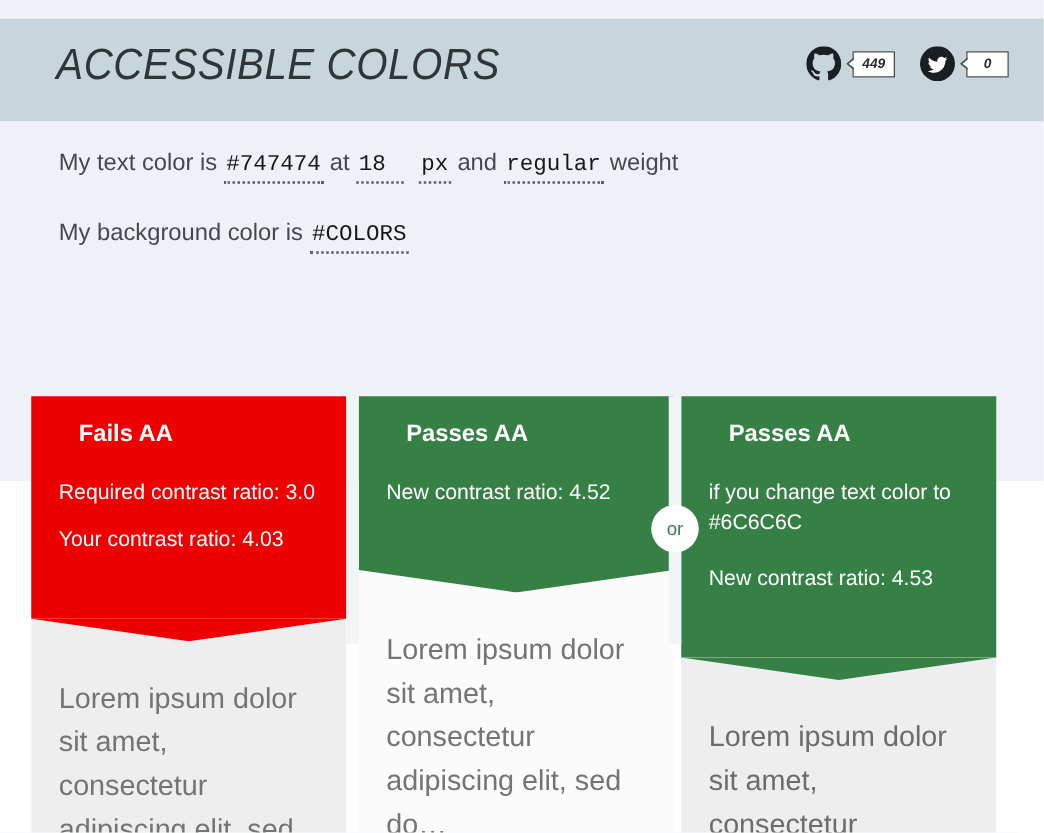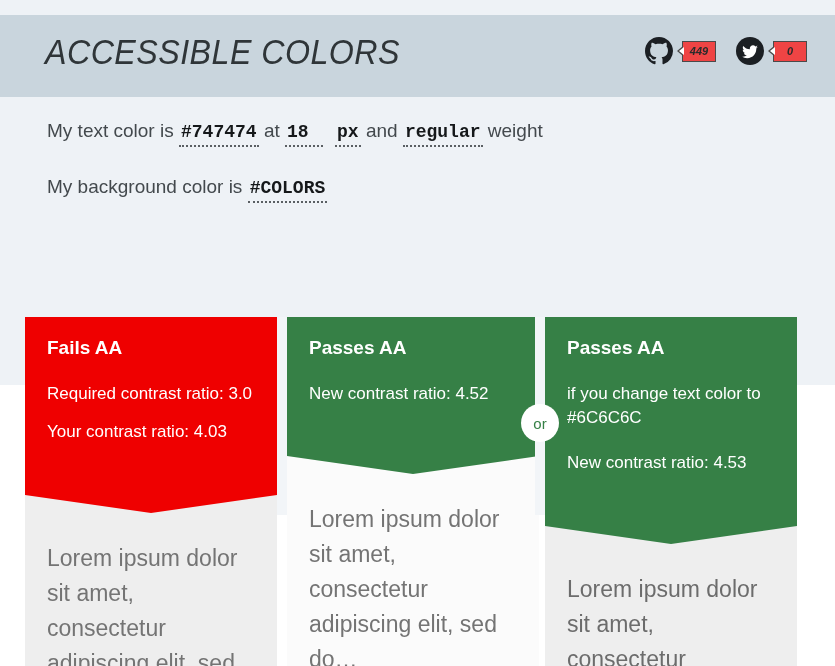--- a/index.html
+++ b/index.html
@@ -65,21 +65,21 @@
   .social-icon {
     width: 28px; height: 28px;
     display: block;
   }
   .count-bubble {
     position: relative;
     margin-left: 9px;
     min-width: 34px;
     height: 21px;
     border: 1px solid #4a4a4a;
-    background: #ef4444;
+    background: #ffffff;
     color: #2b2b2b;
     font-size: 11px;
     font-weight: 700;
     font-family: "Liberation Sans", sans-serif;
     display: flex;
     align-items: center;
     justify-content: center;
     padding: 0 5px;
   }
   .count-bubble::before {
@@ -112,21 +112,21 @@
   .sentence {
     font-size: 19px;
     color: #43494d;
     line-height: 1.35;
     margin-bottom: 27px;
     white-space: nowrap;
   }
   .sentence:last-child { margin-bottom: 0; }
   .field {
     font-family: "Liberation Mono", monospace;
-    font-weight: 700;
+    font-weight: 400;
     font-size: 18px;
     color: #15181a;
     border-bottom: 2px dotted #5a5f63;
     padding: 0 2px 2px 2px;
     cursor: pointer;
     display: inline-block;
     line-height: 1.1;
   }
   .field-num { min-width: 38px; }
   .field-unit { margin-left: 12px; }
@@ -158,21 +158,21 @@
   .card-banner-clip {
     position: absolute;
     left: 0; right: 0; bottom: -18px;
     height: 18px;
   }
   .card-banner-clip svg { display: block; width: 100%; height: 100%; }
 
   .card-status {
     font-size: 19px;
     font-weight: 700;
-    margin: 0 0 22px 0;
+    margin: 0 0 22px 16px;
     line-height: 1.2;
   }
   .card-suggestion {
     font-size: 17px;
     font-weight: 400;
     line-height: 1.45;
     margin: 0 0 20px 0;
   }
   .card-ratio {
     font-size: 17px;

